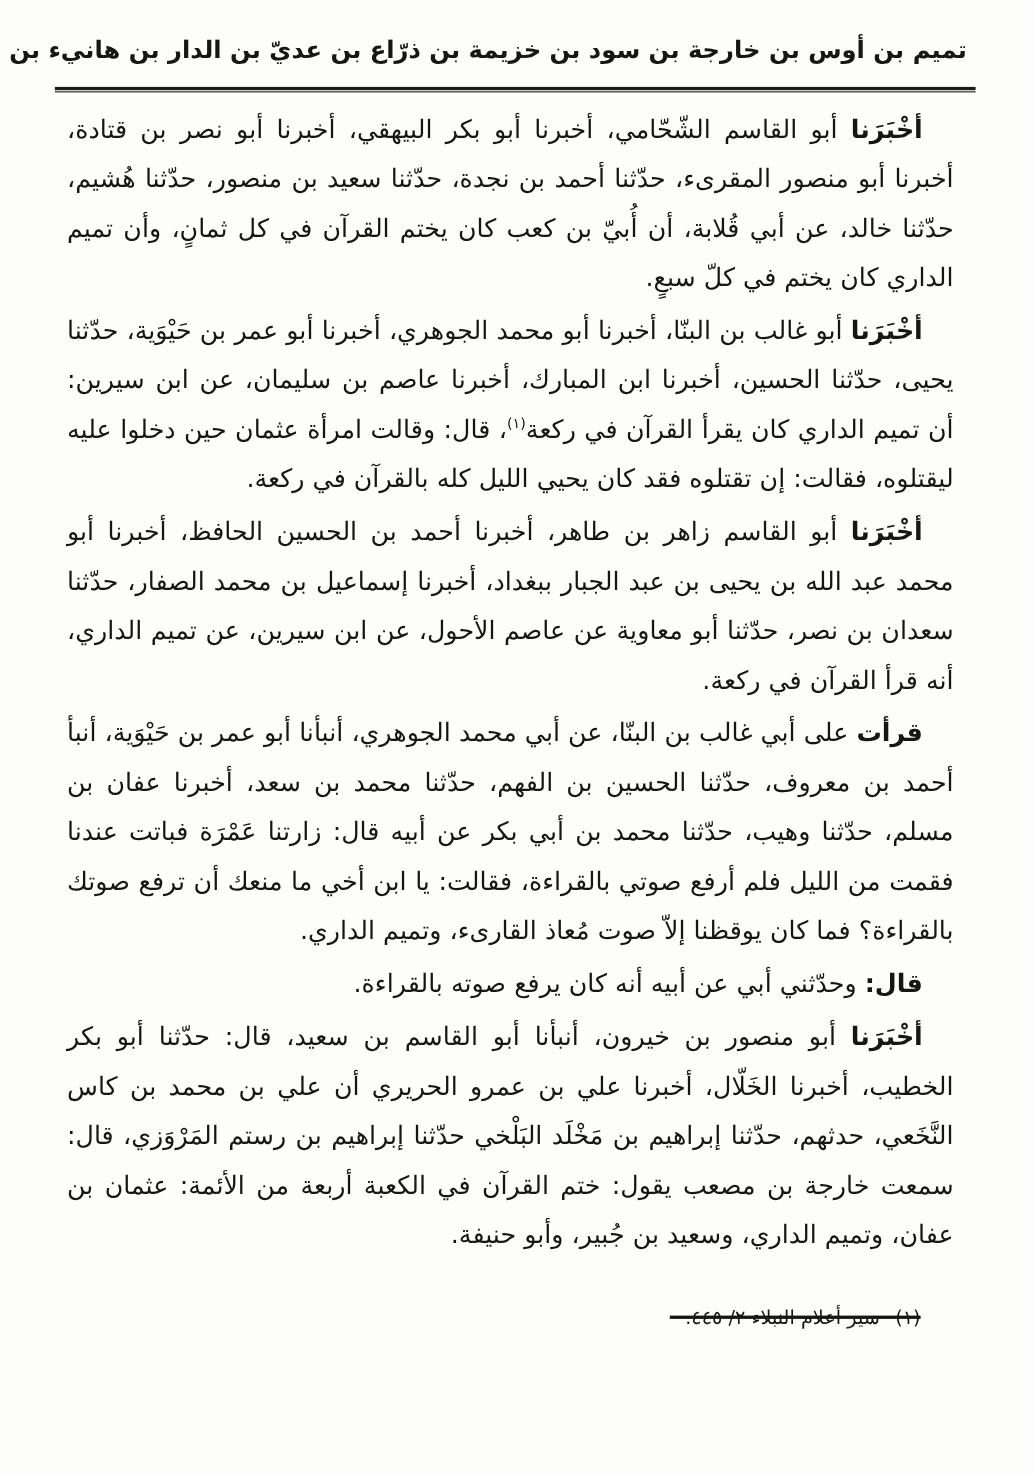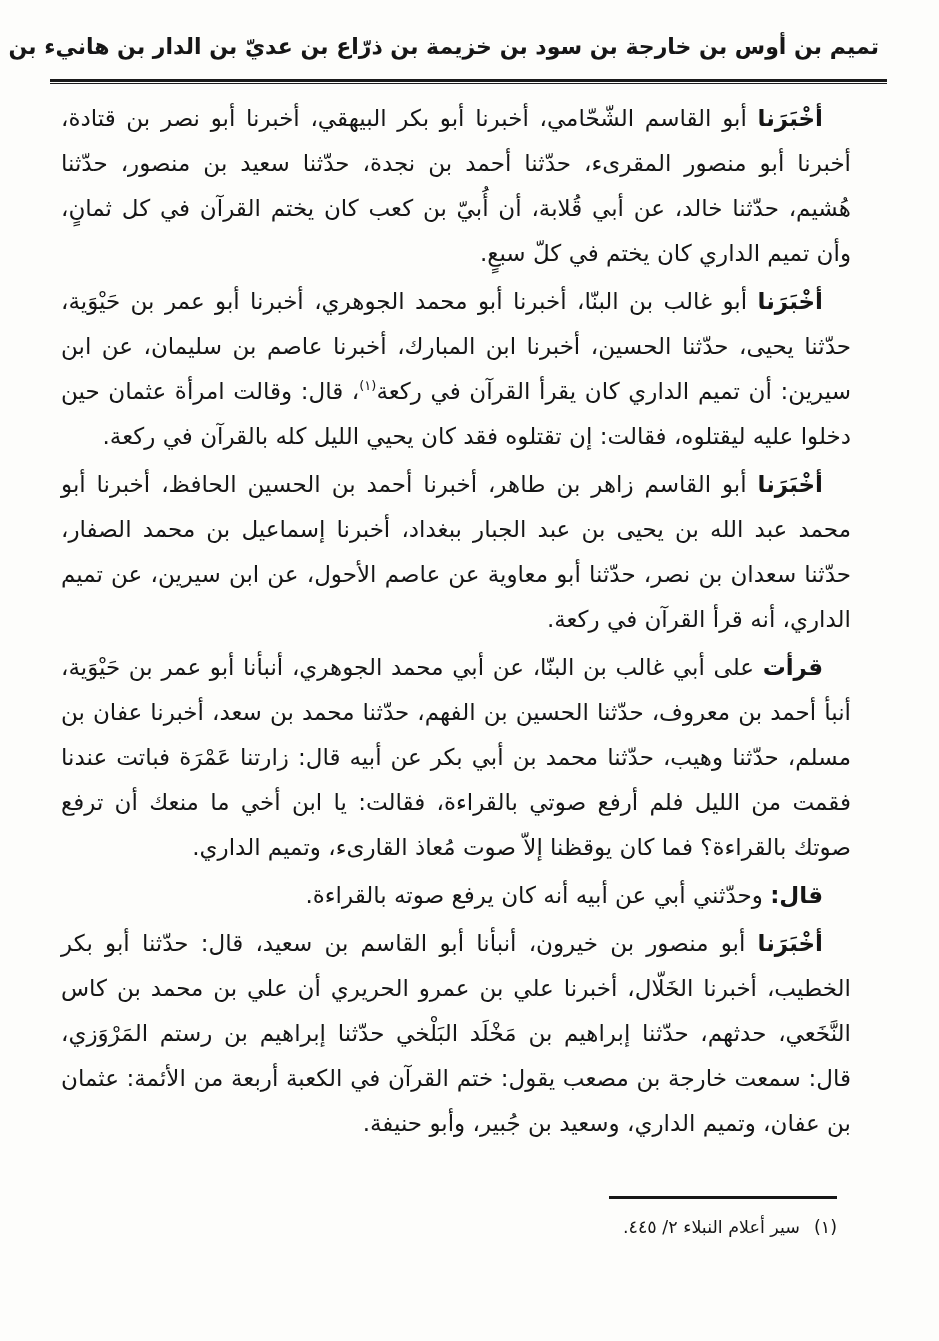--- a/index.html
+++ b/index.html
@@ -49,42 +49,42 @@
     position: absolute;
     top: 96px;
     right: 72px;
     width: 806px;
     font-size: 23px;
     line-height: 45px;
     text-align: justify;
     text-justify: inter-word;
   }
   .content p {
-    margin: 0 16px 3px 0;
+    margin: 0 0 3px 0;
     text-indent: 28px;
   }
   .lead { font-weight: bold; }
   sup.note-ref {
     font-size: 13px;
     line-height: 0;
     vertical-align: super;
     font-weight: normal;
   }
   
   .footnote-rule {
     position: absolute;
     top: 1196px;
     right: 102px;
     width: 228px;
     height: 3px;
     background: #161616;
   }
   .footnote {
     position: absolute;
-    top: 1212px;
+    top: 1184px;
     right: 102px;
     width: 330px;
     font-size: 17.5px;
     line-height: 30px;
     text-align: right;
   }
   .footnote .fn-marker { margin-left: 14px; }
 </style>
 </head>
 <body>

